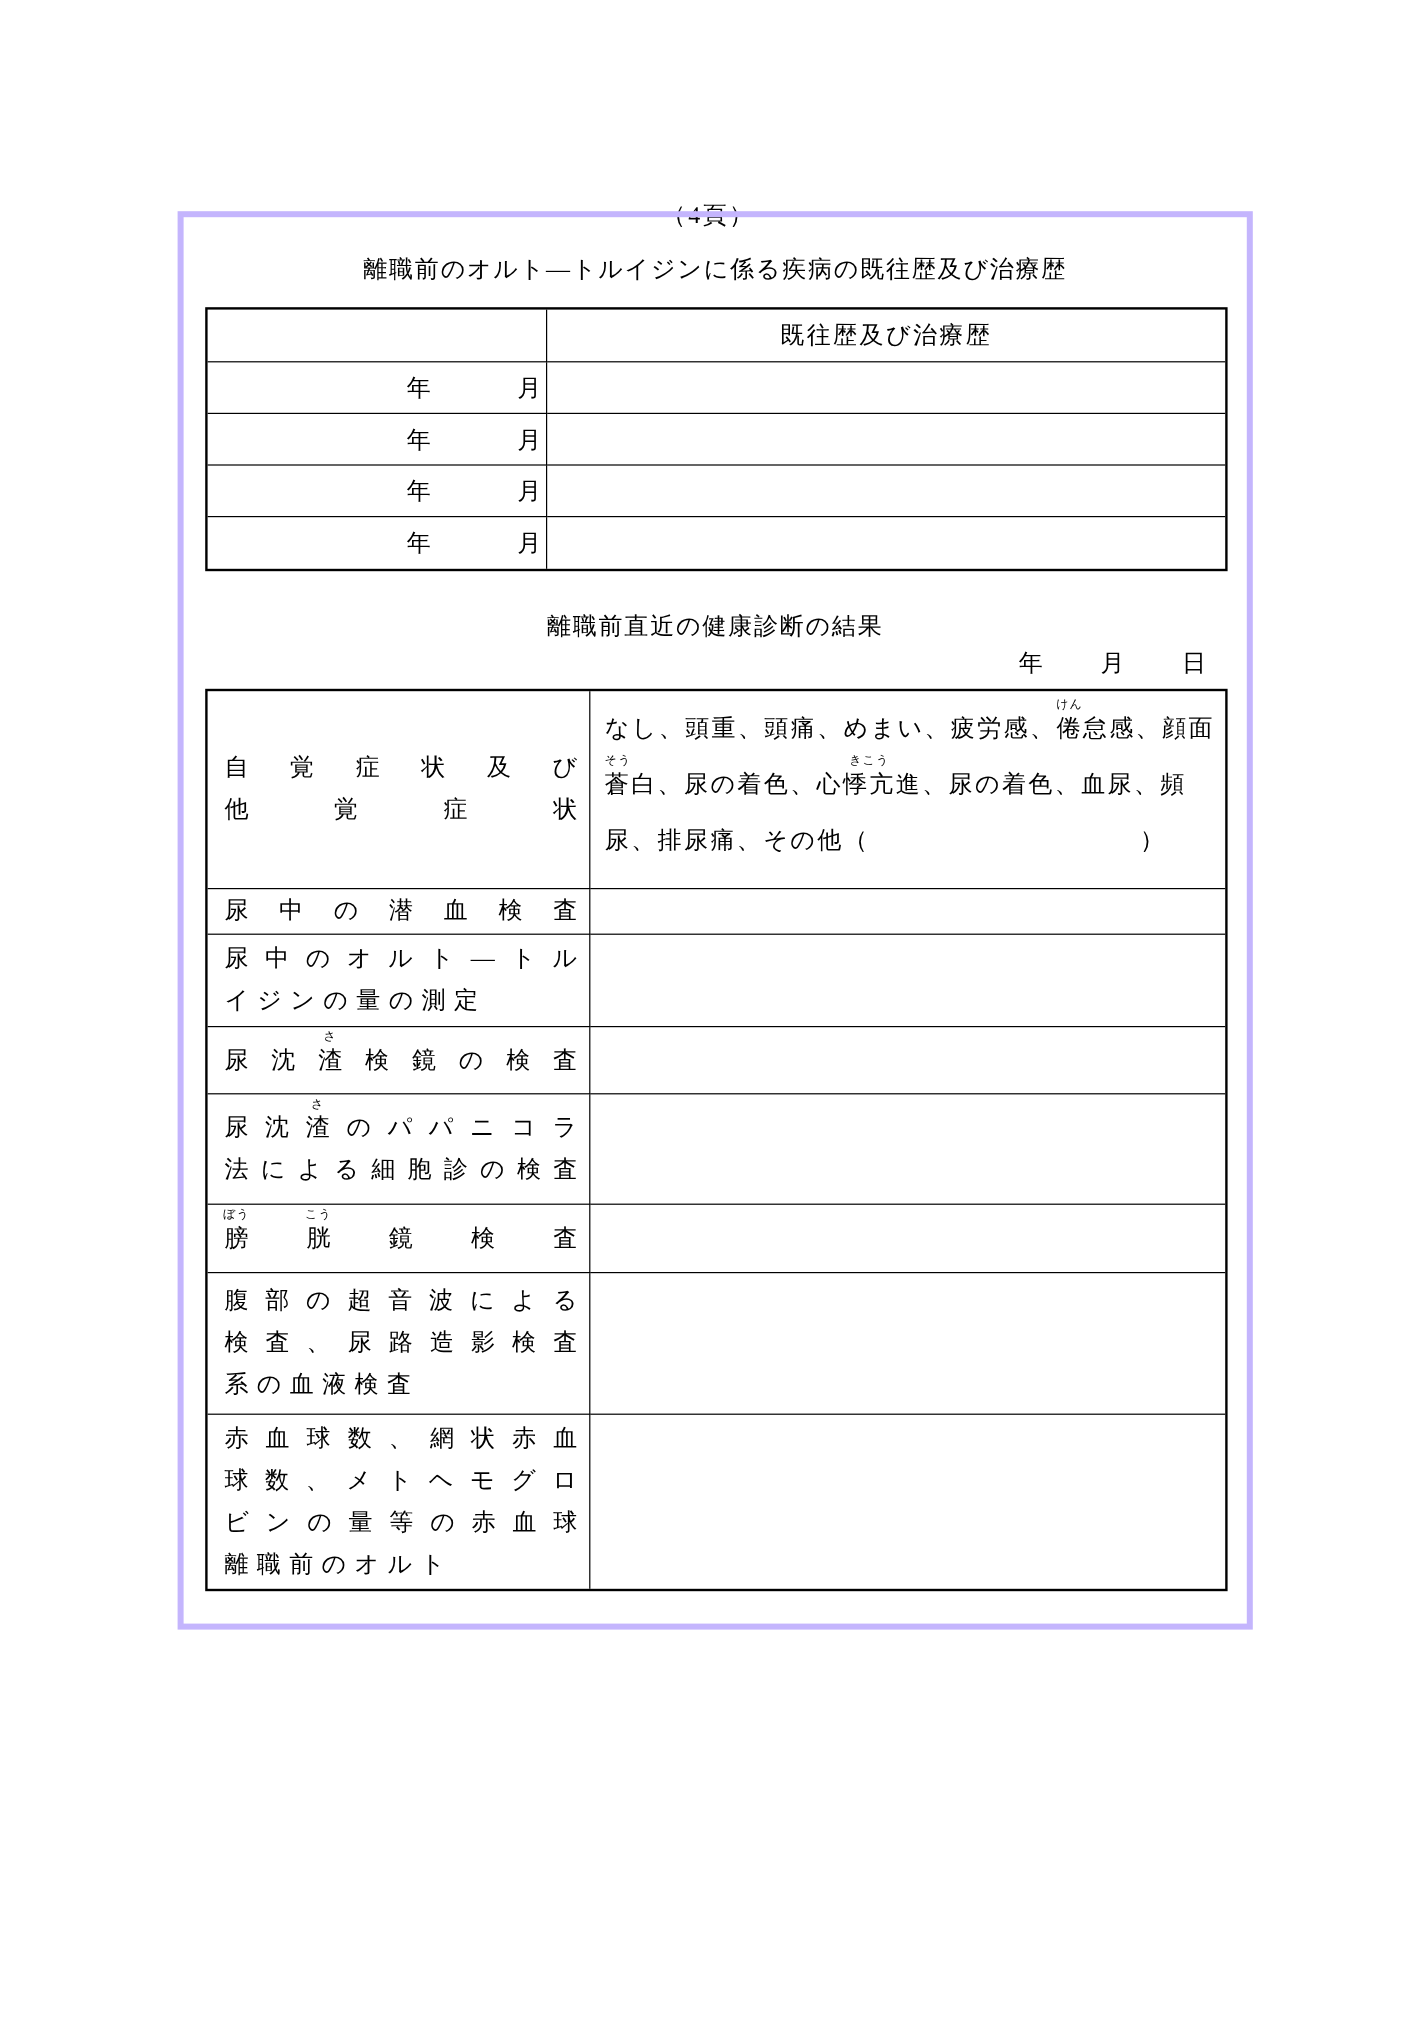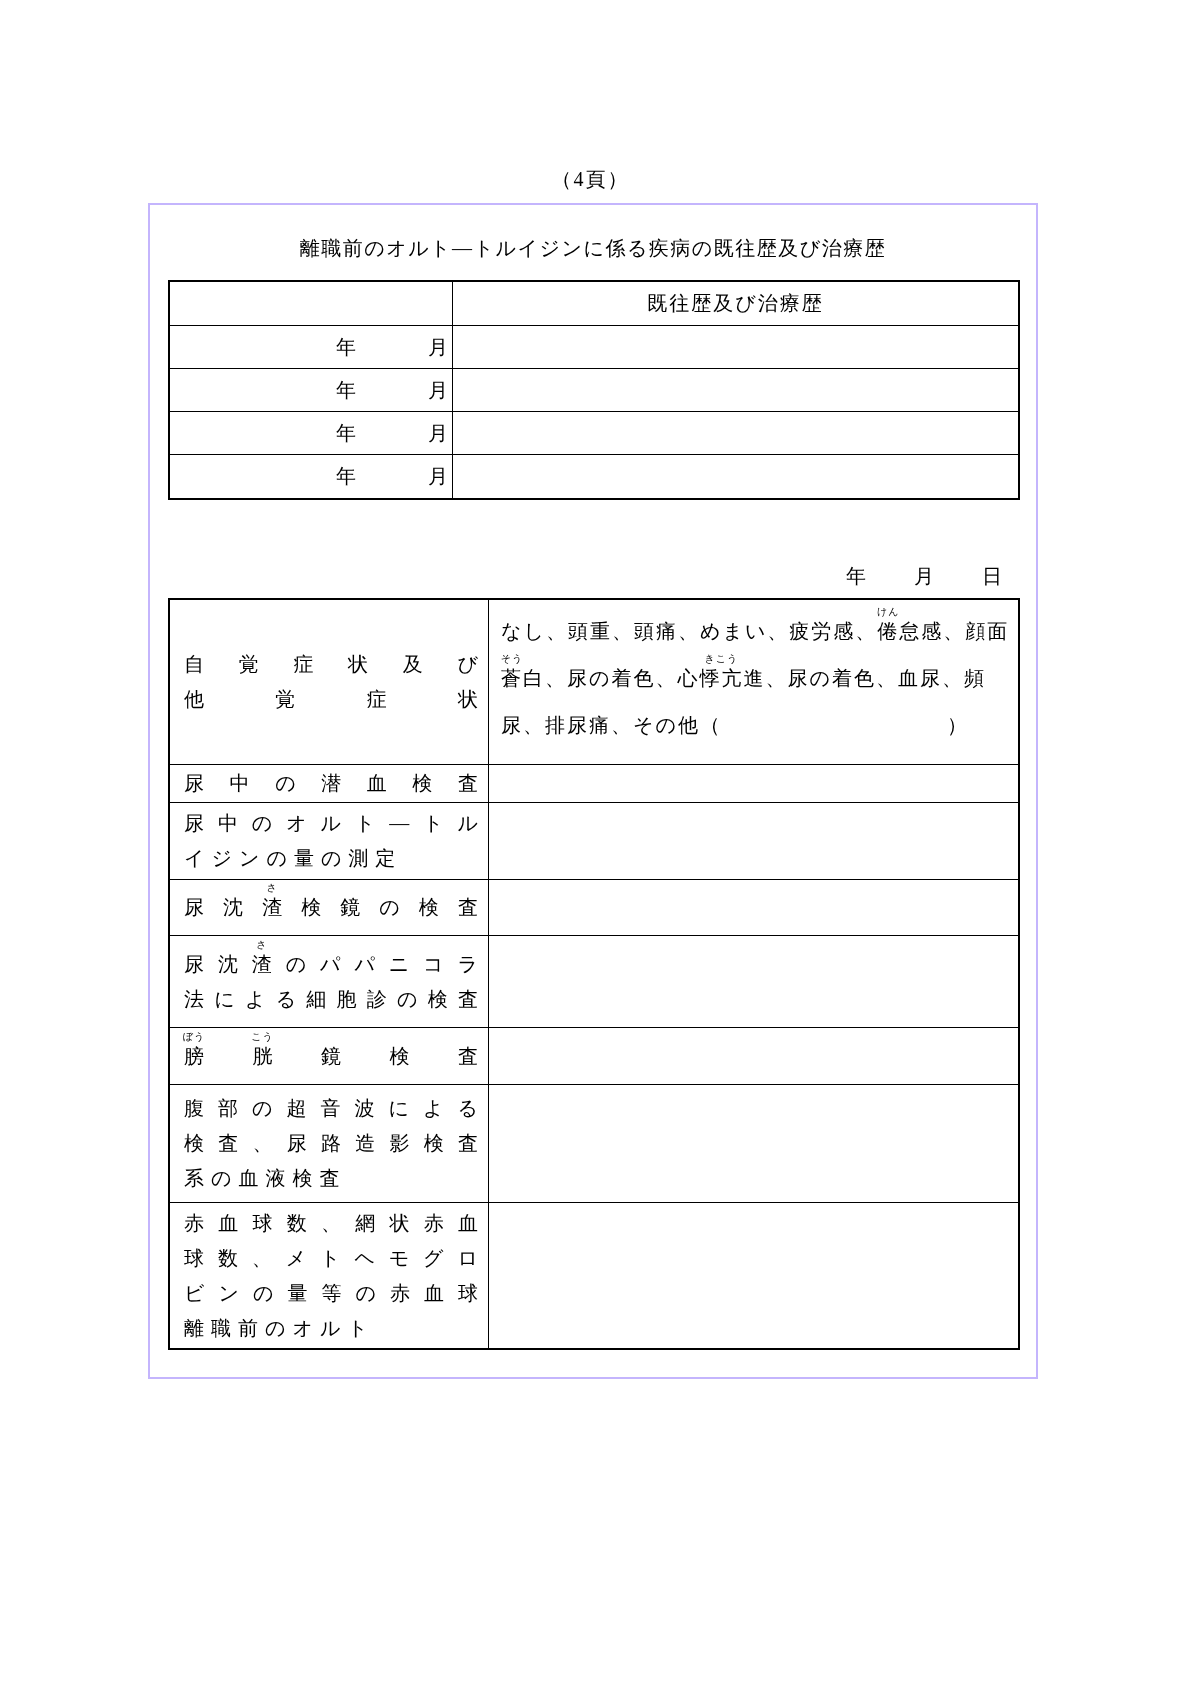--- a/index.html
+++ b/index.html
@@ -1,21 +1,21 @@
 <!DOCTYPE html>
 <html><head>
 <meta charset="utf-8">
 <style>
   html,body{margin:0;padding:0;background:#fff;}
   .page{position:relative;width:1181px;height:1695px;background:#ffffff;overflow:hidden;
         font-family:"Liberation Serif","DejaVu Serif",serif;color:#000;}
   .page-num{position:absolute;top:150px;left:0;width:100%;text-align:center;
             font-size:20px;letter-spacing:2px;margin-top:16px;}
-  .form-box{position:absolute;left:148px;top:203px;width:886px;height:1172px;
-            border:2px solid #c4b5fd;}
+  .form-box{position:absolute;left:148px;top:176px;width:886px;height:1172px;
+            border:5px solid #c4b5fd;}
   .sec-title{position:absolute;left:0;width:100%;text-align:center;font-size:20px;letter-spacing:1.5px;}
   .t1-title{top:30px;}
   .t2-title{top:327px;}
   
   .tbl{position:absolute;left:18px;width:848px;border:2px solid #000;display:grid;background:#fff;}
   .table1{top:75px;grid-template-columns:283px 1fr;grid-template-rows:44px 43px 43px 43px 43px;}
   .table2{top:393px;grid-template-columns:319px 1fr;
           grid-template-rows:165px 38px 77px 56px 92px 57px 118px 145px;}
   .cell{border-bottom:1px solid #000;box-sizing:border-box;font-size:20px;}
   .cell.last{border-bottom:none;}
@@ -81,20 +81,21 @@
       <div class="cell value-cell"></div>
 
       <div class="cell lab ym-cell last">
         <span>年</span>
           <span class="ym-gap"></span>
           <span>月</span>
       </div>
       <div class="cell value-cell last"></div>
     </div>
 
+    <div class="sec-title t2-title">離職前直近の健康診断の結果</div>
 
     <div class="date-line">
       <span>年</span>
       <span>月</span>
       <span>日</span>
     </div>
 
     <div class="tbl table2">
 
       <div class="cell lab label-cell">

